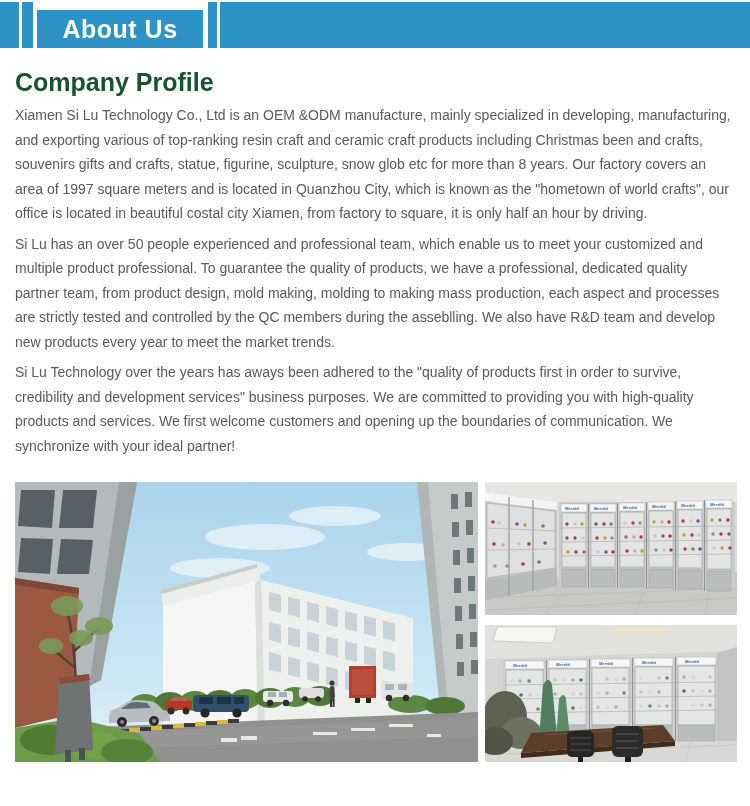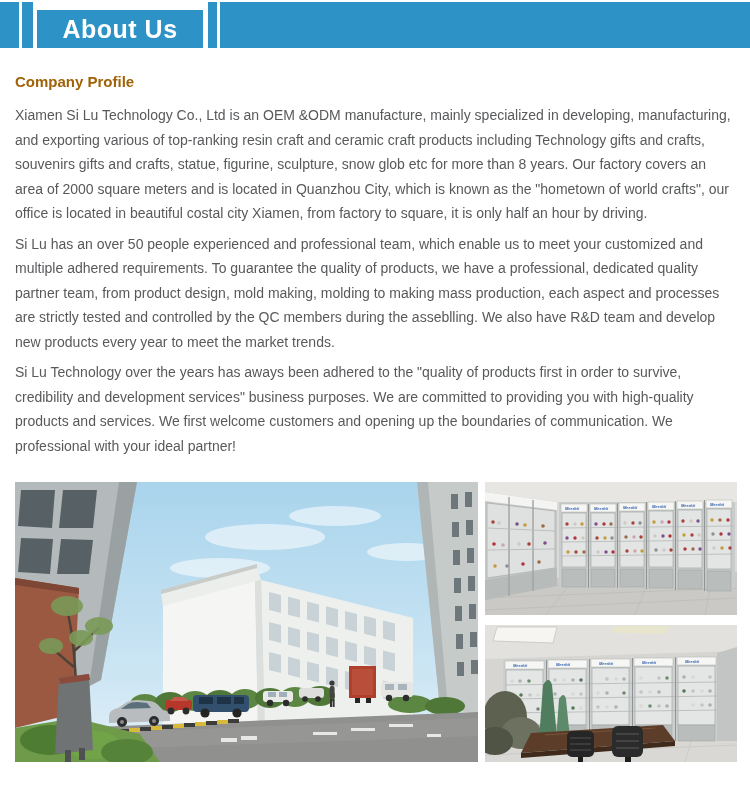--- a/index.html
+++ b/index.html
@@ -20,22 +20,22 @@
     width:166px; background:#2d93c6; color:#ffffff;
     font-size:25px; font-weight:bold; letter-spacing:0.5px;
     display:flex; align-items:center; justify-content:center;margin-top:8px;
   }
   .b-gap3 { width:5px; }
   .b-seg3 { width:9px; }
   .b-gap4 { width:3px; }
   .b-seg4 { flex:1; }
   
   .page-heading {
-    margin:22px 0 0 15px; font-size:15px; font-weight:bold;
-    color:#a16207; line-height:24px;
+    margin:22px 0 0 15px; font-size:25px; font-weight:bold;
+    color:#14532d; line-height:24px;
   }
   .profile-text {
     margin:9px 15px 0 15px; color:#58595b;
     font-size:14px; line-height:24.5px;
   }
   .profile-text p { margin:0; }
   .profile-text p + p { margin-top:6px; }
   .line { white-space:nowrap;margin-top:20px; }
   
   .gallery { display:flex; gap:7px; margin:24px 0 0 15px; }
@@ -60,37 +60,37 @@
   <div class="seg b-seg3"></div>
   <div class="gap b-gap4"></div>
   <div class="seg b-seg4"></div>
 </div>
 
 <div class="page-heading">Company Profile</div>
 
 <div class="profile-text">
   <p>
     <span class="line">Xiamen Si Lu Technology Co., Ltd is an OEM &amp;ODM manufacture, mainly specialized in developing, manufacturing,</span>
-    <span class="line">and exporting various of top-ranking resin craft and ceramic craft products including Technology gifts and crafts,</span>
+    <span class="line">and exporting various of top-ranking resin craft and ceramic craft products including Christmas been and crafts,</span>
     <span class="line">souvenirs gifts and crafts, statue, figurine, sculpture, snow glob etc for more than 8 years. Our factory covers an</span>
-    <span class="line">area of 2000 square meters and is located in Quanzhou City, which is known as the "hometown of world crafts", our</span>
+    <span class="line">area of 1997 square meters and is located in Quanzhou City, which is known as the "hometown of world crafts", our</span>
     <span class="line">office is located in beautiful costal city Xiamen, from factory to square, it is only half an hour by driving.</span>
   </p>
   <p>
     <span class="line">Si Lu has an over 50 people experienced and professional team, which enable us to meet your customized and</span>
-    <span class="line">multiple adhered requirements. To guarantee the quality of products, we have a professional, dedicated quality</span>
+    <span class="line">multiple product professional. To guarantee the quality of products, we have a professional, dedicated quality</span>
     <span class="line">partner team, from product design, mold making, molding to making mass production, each aspect and processes</span>
     <span class="line">are strictly tested and controlled by the QC members during the asseblling. We also have R&amp;D team and develop</span>
     <span class="line">new products every year to meet the market trends.</span>
   </p>
   <p>
     <span class="line">Si Lu Technology over the years has aways been adhered to the "quality of products first in order to survive,</span>
     <span class="line">credibility and development services" business purposes. We are committed to providing you with high-quality</span>
     <span class="line">products and services. We first welcome customers and opening up the boundaries of communication. We</span>
-    <span class="line">professional with your ideal partner!</span>
+    <span class="line">synchronize with your ideal partner!</span>
   </p>
 </div>
 
 <div class="gallery">
 
   <div class="photo photo-factory">
     <svg viewBox="0 0 463 280" preserveAspectRatio="none">
       <defs>
         <linearGradient id="skyg" x1="0" x2="0" y1="0" y2="1">
           <stop offset="0" stop-color="#a9d4ec"></stop>

